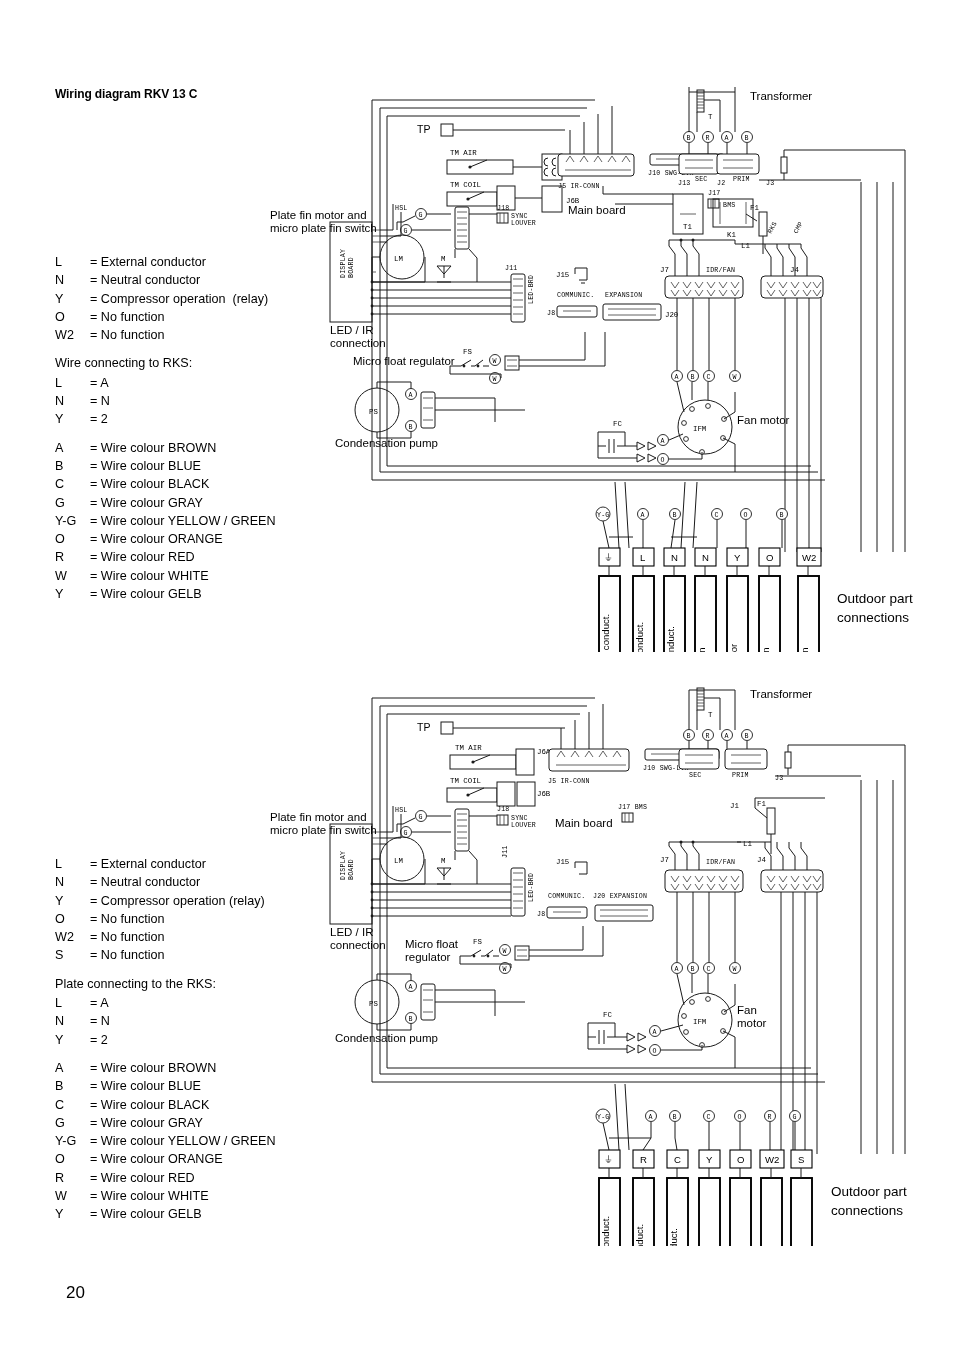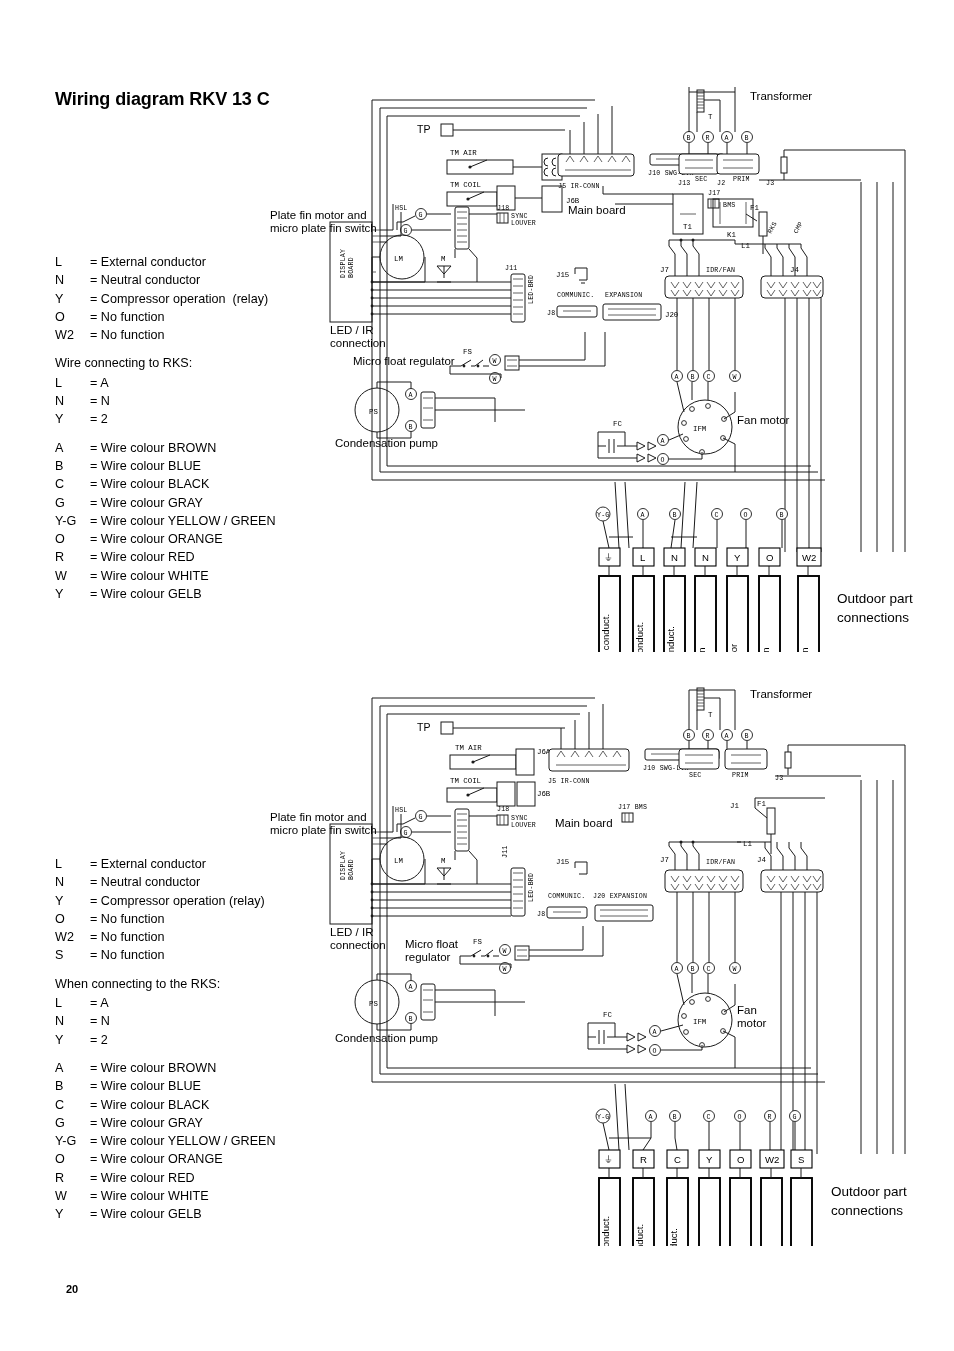--- a/index.html
+++ b/index.html
@@ -10,32 +10,32 @@
     font-family: "Liberation Sans", sans-serif;
     color: #000;
     position: relative;
     overflow: hidden;
   }
   .page { position:absolute; inset:0; }
 
   
   .title {
     position:absolute;
-    font-size:18px; font-weight:bold; line-height:1.45;
+    font-size:12px; font-weight:bold; line-height:1.45;
     letter-spacing:-0.1px;
     white-space:pre-line;
   }
   .legend { position:absolute; font-size:12.6px; line-height:18.3px; }
   .legend .row { display:flex; }
   .legend .k { width:35px; flex:none; }
   .legend .v { white-space:pre; }
   .legend .note { margin-top:10px; margin-bottom:1px; }
   .spacer { height:10px; }
 
-  .pagenum { position:absolute; left:66px; top:1283px; font-size:11px;font-weight:bold; }
+  .pagenum { position:absolute; left:66px; top:1283px; font-size:17px; }
 
   
   .diagram { position:absolute; }
   .diagram svg { display:block; }
 
   .lbl { font-family:"Liberation Sans", sans-serif; font-size:11.5px; fill:#000; }
   .lbl-sm { font-family:"Liberation Sans", sans-serif; font-size:10.5px; fill:#000; }
   .mono { font-family:"Liberation Mono", monospace; font-size:6.6px; fill:#000; letter-spacing:0.2px;}
   .mono2 { font-family:"Liberation Mono", monospace; font-size:7.4px; fill:#000; }
   .term { font-family:"Liberation Sans", sans-serif; font-size:9.6px; fill:#000; }
@@ -466,21 +466,21 @@
         </div>
       <div class="row">
           <span class="k">W2</span>
           <span class="v">= No function</span>
         </div>
       <div class="row">
           <span class="k">S</span>
           <span class="v">= No function</span>
         </div>
     </div>
-    <div class="note">When connecting to the RKS:</div>
+    <div class="note">Plate connecting to the RKS:</div>
     <div>
       <div class="row">
           <span class="k">L</span>
           <span class="v">= A</span>
         </div>
       <div class="row">
           <span class="k">N</span>
           <span class="v">= N</span>
         </div>
       <div class="row">

